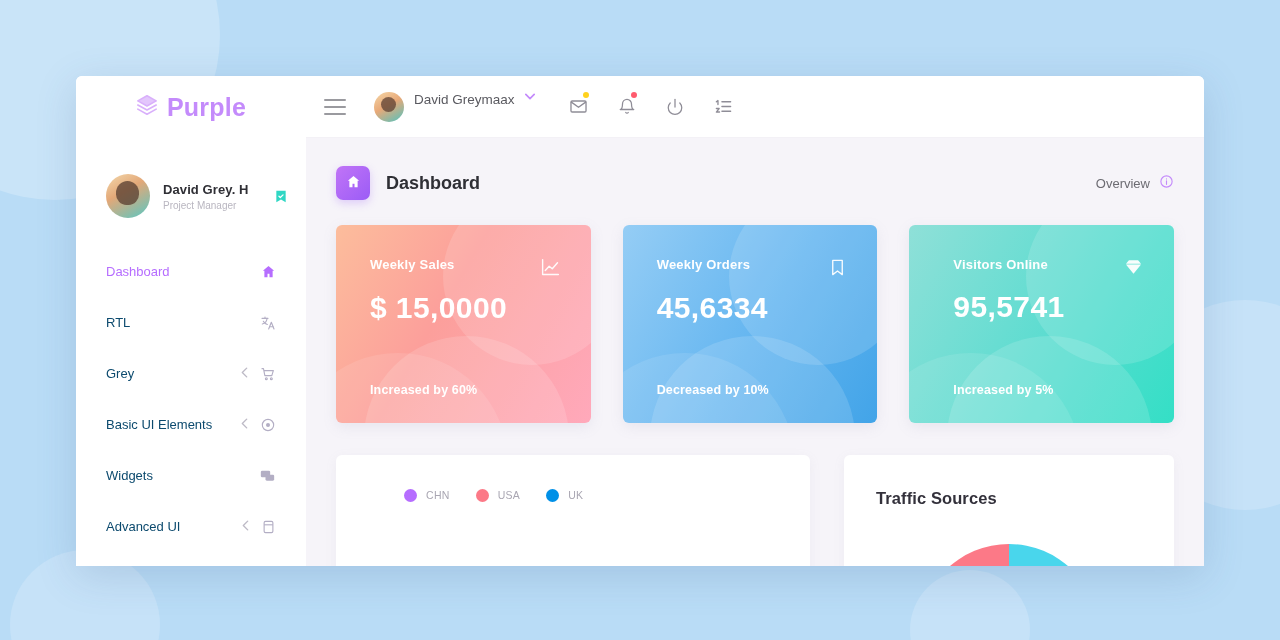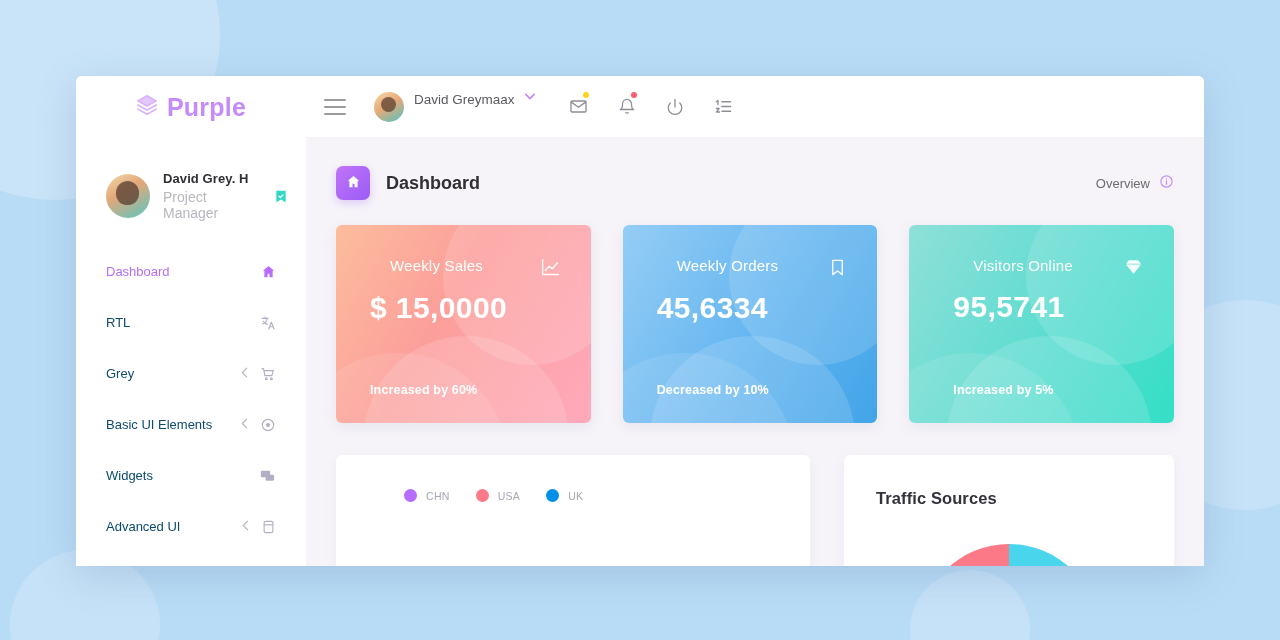--- a/index.html
+++ b/index.html
@@ -122,21 +122,21 @@
     background: linear-gradient(150deg,#f3d9ad 0%,#e3a878 40%,#57c8c4 100%);
     position: relative; overflow: hidden; flex-shrink: 0;
   }
   .profile-avatar::after {
     content: ""; position: absolute; left: 10px; top: 7px;
     width: 23px; height: 24px; border-radius: 50% 50% 45% 45%;
     background: #5b4133; opacity: .78;
   }
   .profile-meta { flex: 1; }
   .profile-name { font-size: 13px; font-weight: bold; color: #2f2f35; letter-spacing: .1px; }
-  .profile-role { font-size: 14px; color: #b9b6c0; margin-top: 3px; }
+  .profile-role { font-size: 10px; color: #b9b6c0; margin-top: 3px; }
   .profile-badge { color: #2fd7c4; line-height: 0; }
 
   .menu { margin-top: 18px; }
   .menu-item {
     display: flex; align-items: center;
     height: 51px;
     padding: 0 30px;
     cursor: pointer;
   }
   .menu-label { flex: 1; font-size: 13px; color: #0c4a6e; }
@@ -182,21 +182,21 @@
     box-shadow: 0 4px 14px rgba(140,140,170,.13);
   }
   .card-orange { background: linear-gradient(120deg,#fcbd9c 0%,#fc9f9b 42%,#ffa9bb 100%); }
   .card-blue   { background: linear-gradient(120deg,#95cdf5 0%,#63b5f0 55%,#42a4e8 100%); }
   .card-teal   { background: linear-gradient(120deg,#8fe0d8 0%,#5bdcd0 55%,#34dfc6 100%); padding-left: 44px; }
   .circ { position: absolute; border-radius: 50%; background: rgba(255,255,255,.14); pointer-events: none; }
   .circ-a { width: 178px; height: 178px; right: -30px; top: -38px; }
   .circ-b { width: 205px; height: 205px; right: 22px; bottom: -118px; }
   .circ-c { width: 220px; height: 220px; left: -48px; bottom: -150px; background: rgba(255,255,255,.10); }
   .card-top { display: flex; align-items: flex-start; position: relative; z-index: 2; }
-  .card-label { font-size: 15px; font-weight: 400; flex: 1; letter-spacing: .2px; margin-left: 20px; }
+  .card-label { font-size: 13px; font-weight: 700; flex: 1; letter-spacing: .2px; }
   .card-icon { line-height: 0; opacity: .95; }
   .card-value {
     font-size: 30px; font-weight: bold;
     margin-top: 13px; letter-spacing: .4px;
     position: relative; z-index: 2;
   }
   .card-delta {
     margin-top: auto;
     font-size: 12.5px; font-weight: bold;
     position: relative; z-index: 2;
@@ -209,21 +209,21 @@
     background: #ffffff;
     border-radius: 6px;
     padding: 34px 32px 20px 32px;
     box-shadow: 0 3px 12px rgba(140,140,170,.09);
   }
   .panel-stats { flex: 0 0 474px; height: 190px; }
   .panel-traffic { flex: 1; height: 190px; position: relative; overflow: hidden; }
   .panel-head { display: flex; align-items: center; }
   .panel-title { font-size: 16.5px; font-weight: bold; color: #33313b; letter-spacing: .1px; }
   .legend { display: flex; align-items: center; gap: 26px; margin-left: 36px; }
-  .legend-item { display: flex; align-items: center; gap: 9px; }
+  .legend-item { display: flex; gap: 9px; }
   .legend-dot { width: 13px; height: 13px; border-radius: 50%; }
   .legend-label { font-size: 10.5px; color: #a9a6b2; letter-spacing: .3px; }
   .pie-wrap { position: absolute; left: 50%; transform: translateX(-50%); top: 84px; }
 </style>
 </head>
 <body>
 
 <div class="bg-bubble bb1"></div>
 <div class="bg-bubble bb2"></div>
 <div class="bg-bubble bb3"></div>

